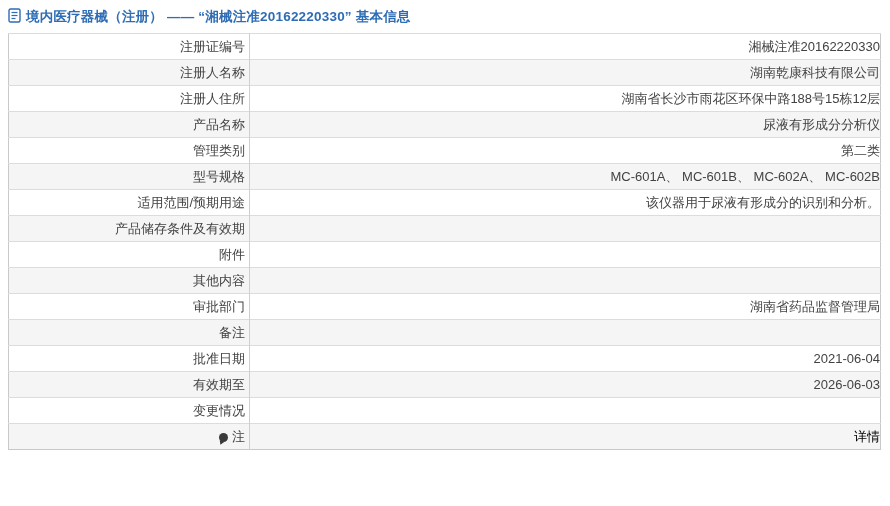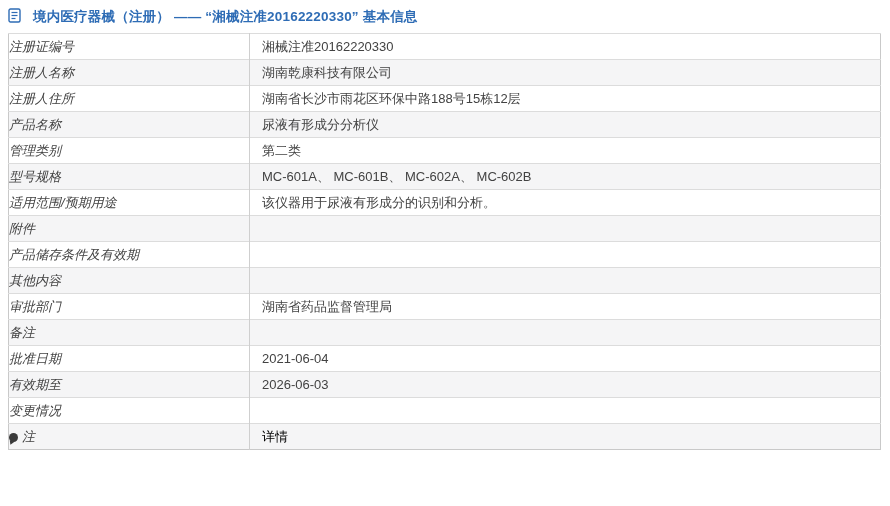--- a/index.html
+++ b/index.html
@@ -6,21 +6,21 @@
   html, body {
     width: 890px;
     height: 506px;
     background: #ffffff;
     font-family: "Liberation Sans", "DejaVu Sans", sans-serif;
     overflow: hidden;
   }
   .page-header {
     display: flex;
     align-items: center;
-    gap: 12px;
+    gap: 5px;
     padding: 8px 0 7px 8px;
     height: 33px;
   }
   .page-title {
     color: #2e6cb5;
     font-size: 13.5px;
     font-weight: 600;
     letter-spacing: 0.2px;
     white-space: nowrap;
   }
@@ -37,26 +37,27 @@
   table.info-table td {
     border-top: 1px solid #dcdcdc;
     font-size: 13px;
     color: #424242;
     vertical-align: middle;
     overflow: hidden;
     white-space: nowrap;
   }
   td.label-cell {
     width: 241px;
+    text-align: right;
     padding-right: 4px;
     border-right: 1px solid #cfcfcf;
-    font-style: italic;
   }
   td.value-cell {
     padding-left: 12px;
+    text-align: right;
   }
   td.value-cell a {
     color: #000000;
     text-decoration: none;
   }
   .note-balloon {
     display: inline-block;
     position: relative;
     width: 9px;
     height: 9px;
@@ -116,25 +117,25 @@
       </tr>
       <tr>
         <td class="label-cell"><span>型号规格</span></td>
         <td class="value-cell">MC-601A、 MC-601B、 MC-602A、 MC-602B</td>
       </tr>
       <tr>
         <td class="label-cell"><span>适用范围/预期用途</span></td>
         <td class="value-cell">该仪器用于尿液有形成分的识别和分析。</td>
       </tr>
       <tr>
-        <td class="label-cell"><span>附件</span></td>
+        <td class="label-cell"><span>产品储存条件及有效期</span></td>
         <td class="value-cell"></td>
       </tr>
       <tr>
-        <td class="label-cell"><span>产品储存条件及有效期</span></td>
+        <td class="label-cell"><span>附件</span></td>
         <td class="value-cell"></td>
       </tr>
       <tr>
         <td class="label-cell"><span>其他内容</span></td>
         <td class="value-cell"></td>
       </tr>
       <tr>
         <td class="label-cell"><span>审批部门</span></td>
         <td class="value-cell">湖南省药品监督管理局</td>
       </tr>

